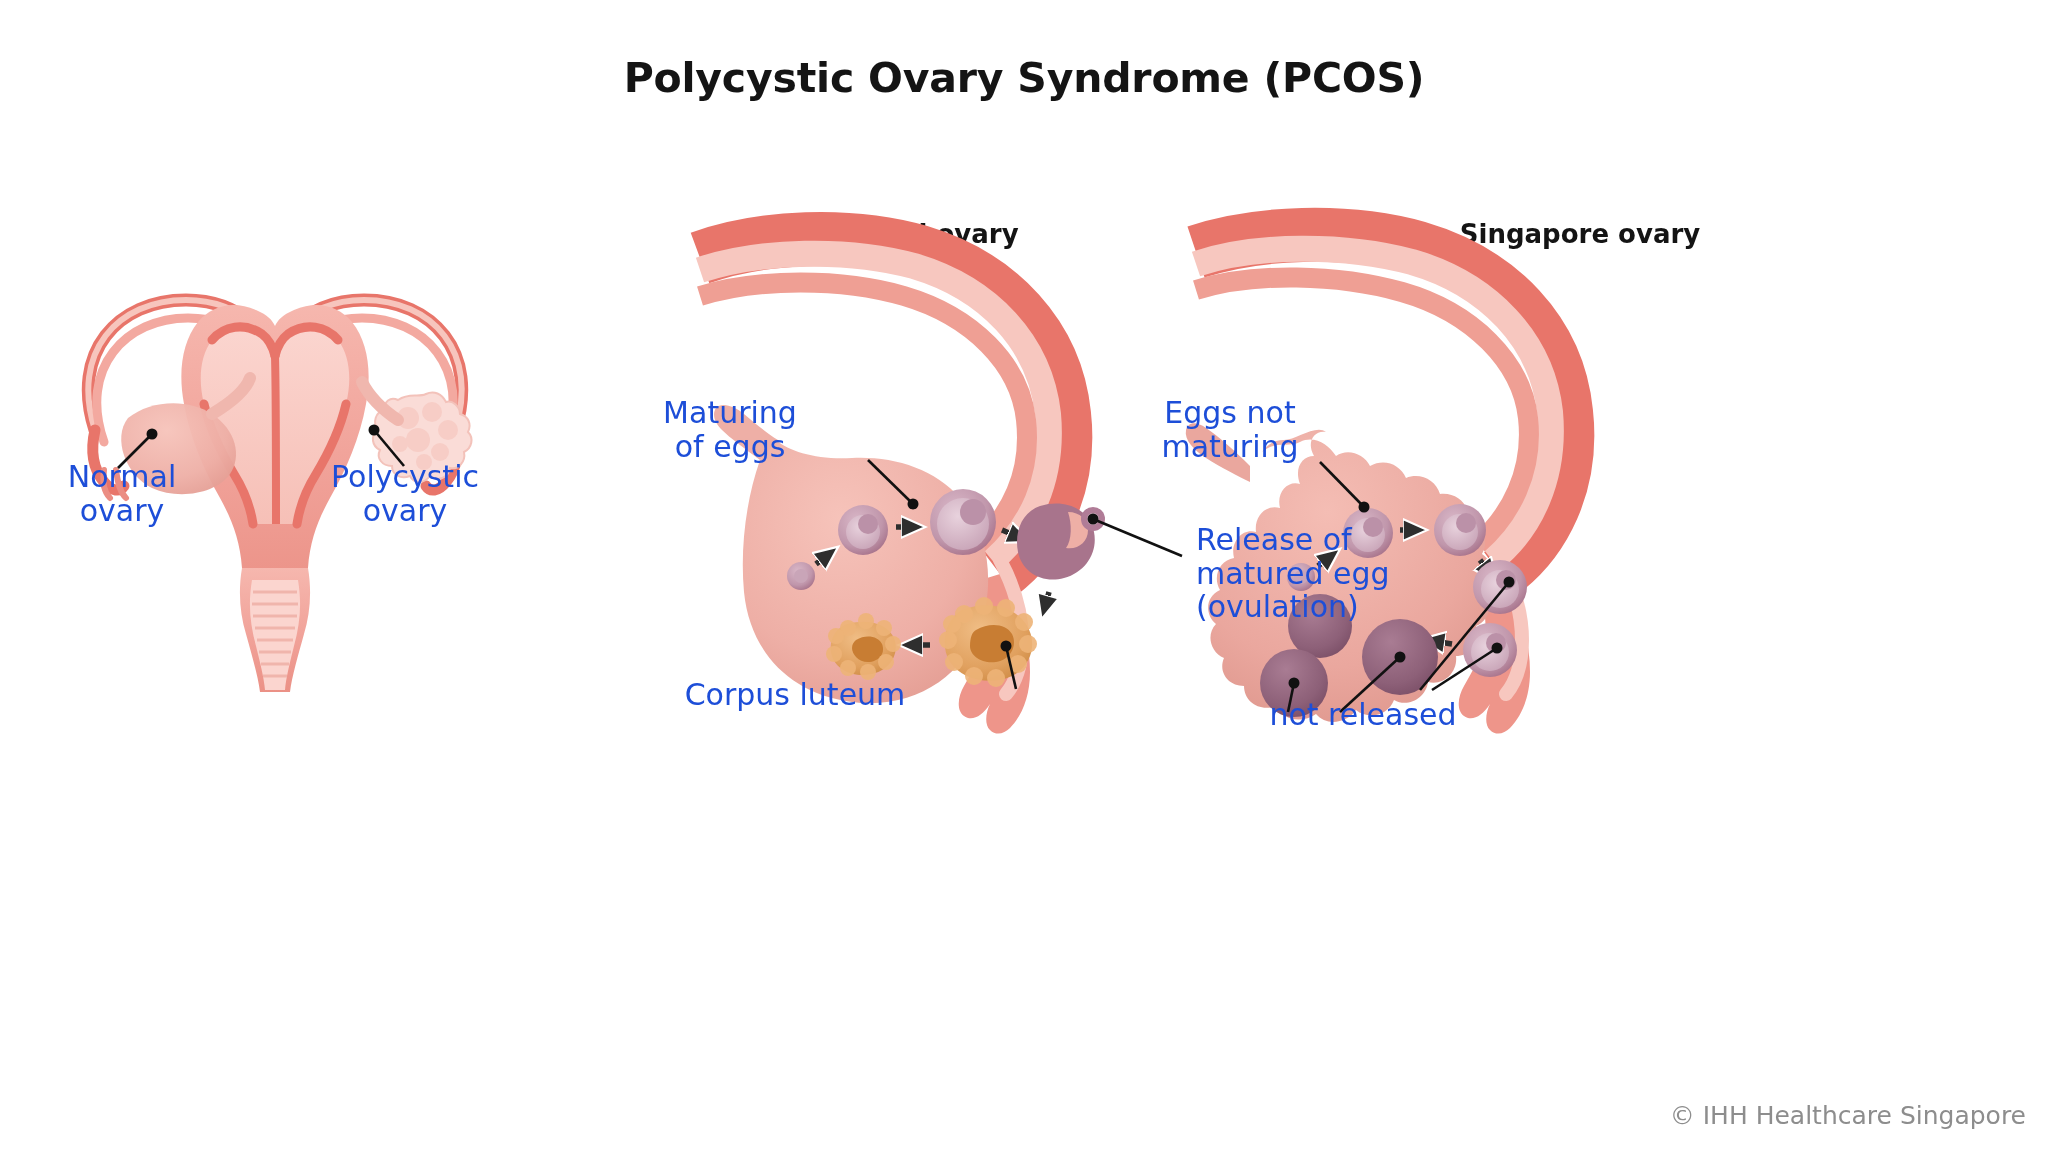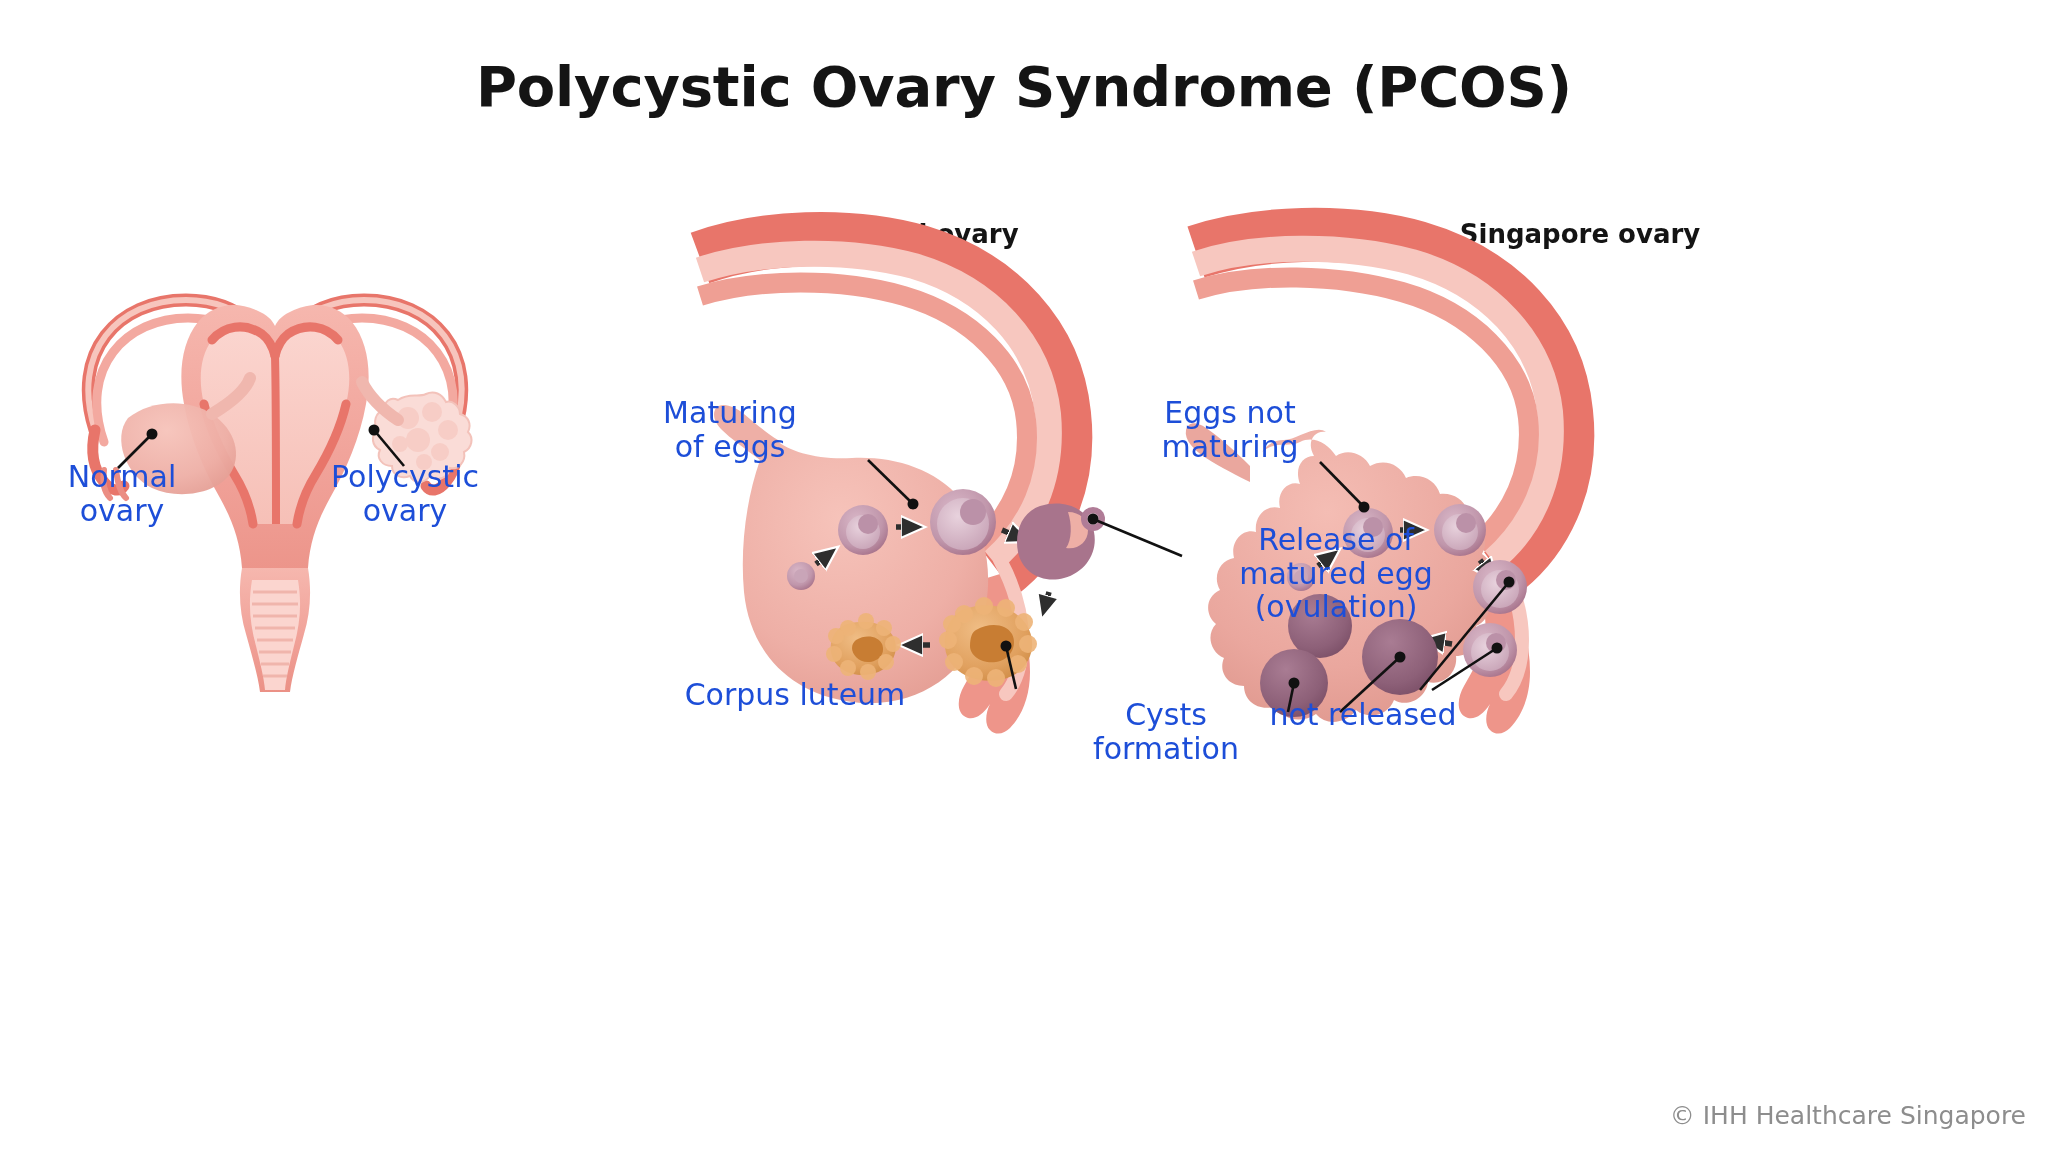--- a/index.html
+++ b/index.html
@@ -20,21 +20,21 @@
     position: absolute;
     inset: 0;
   }
 
   .title {
     position: absolute;
     top: 54px;
     left: 0;
     width: 100%;
     text-align: center;
-    font-size: 56px;
+    font-size: 41px;
     font-weight: bold;
     letter-spacing: -0.2px;
     color: #141414;
   }
 
   .panel-heading {
     position: absolute;
     font-size: 26px;
     font-weight: bold;
     color: #141414;
@@ -455,39 +455,35 @@
   <div class="lbl c" style="left:300px; top:460px; width:210px;">
     <div>Polycystic</div>
     <div>ovary</div>
   </div>
 
   <div class="lbl c" style="left:630px; top:396px; width:200px;">
     <div>Maturing</div>
     <div>of eggs</div>
   </div>
 
-  <div class="lbl l" style="left:1196px; top:523px; width:280px;text-align:center;">
+  <div class="lbl l" style="left:1196px; top:523px; width:280px;">
     <div>Release of</div>
     <div>matured egg</div>
     <div>(ovulation)</div>
   </div>
 
   <div class="lbl c" style="left:1130px; top:396px; width:200px;">
     <div>Eggs not</div>
     <div>maturing</div>
   </div>
 
   <div class="lbl c" style="left:650px; top:678px; width:290px;">
     <div>Corpus luteum</div>
   </div>
 
-  <div class="lbl c" style="left:1056px; top:698px; width:220px;">
-    <div>Cysts</div>
-    <div>formation</div>
-  </div>
 
   <div class="lbl c" style="left:1218px; top:698px; width:290px;">
     <div>not released</div>
   </div>
 
   <div class="credit">© IHH Healthcare Singapore</div>
 
 </div>
 
 </body></html>

